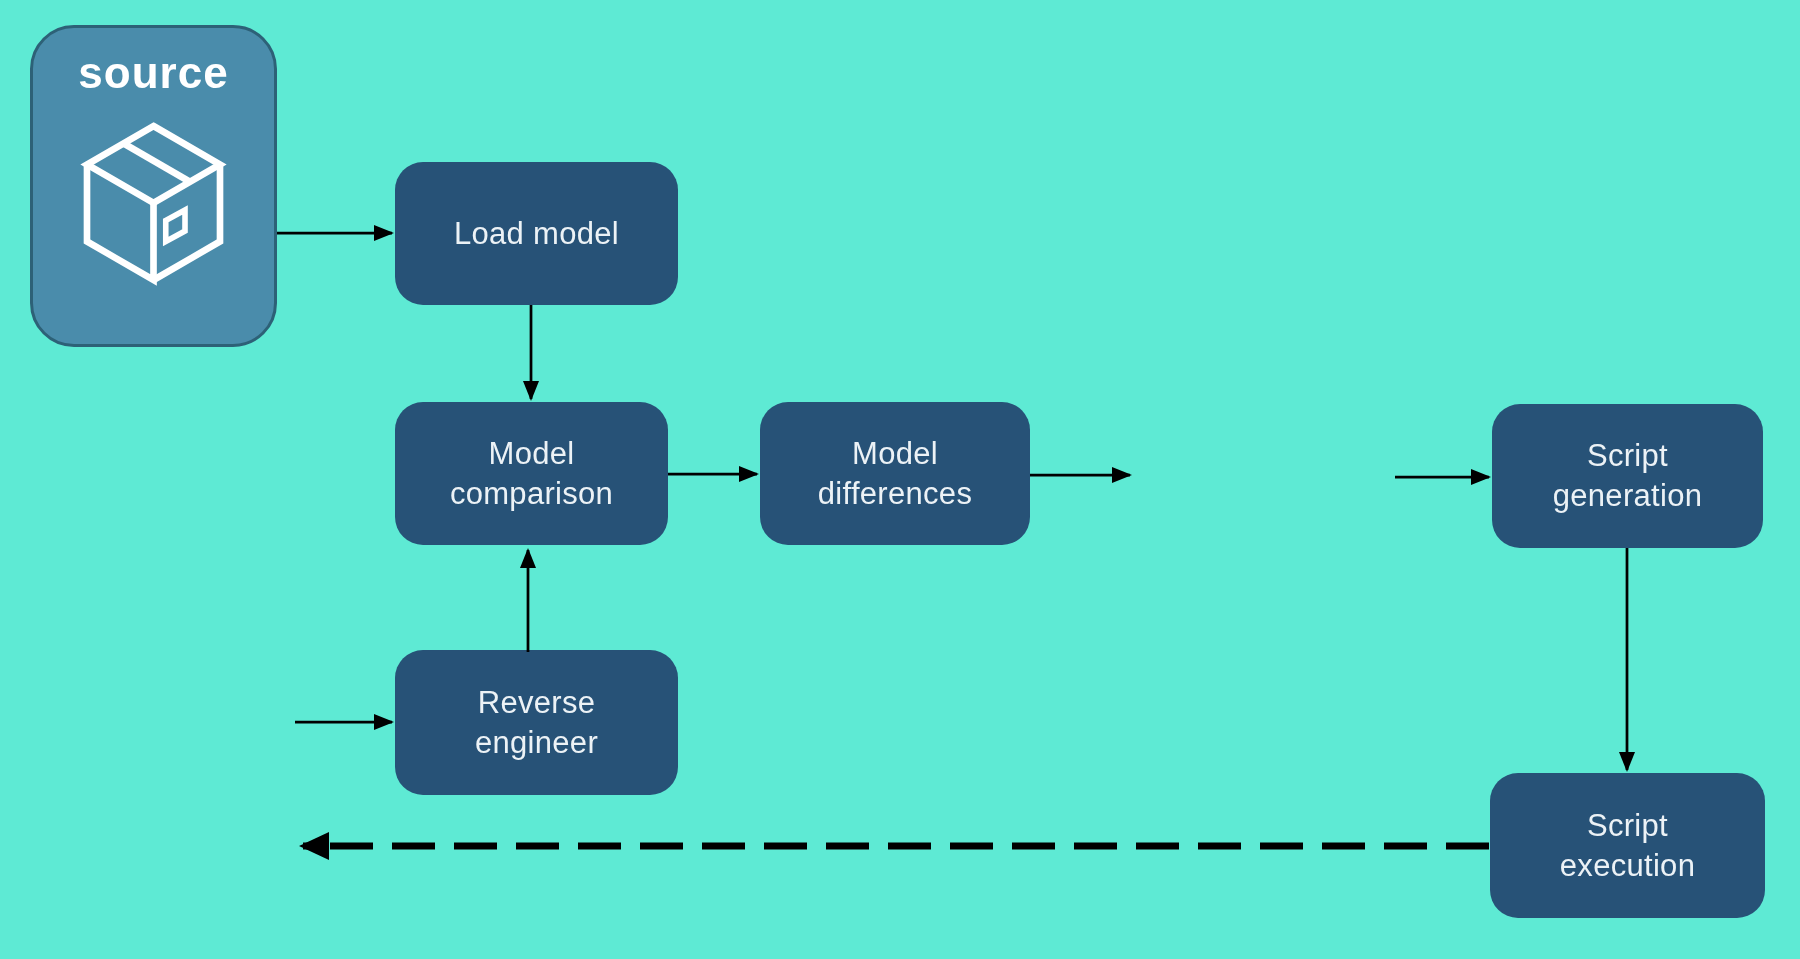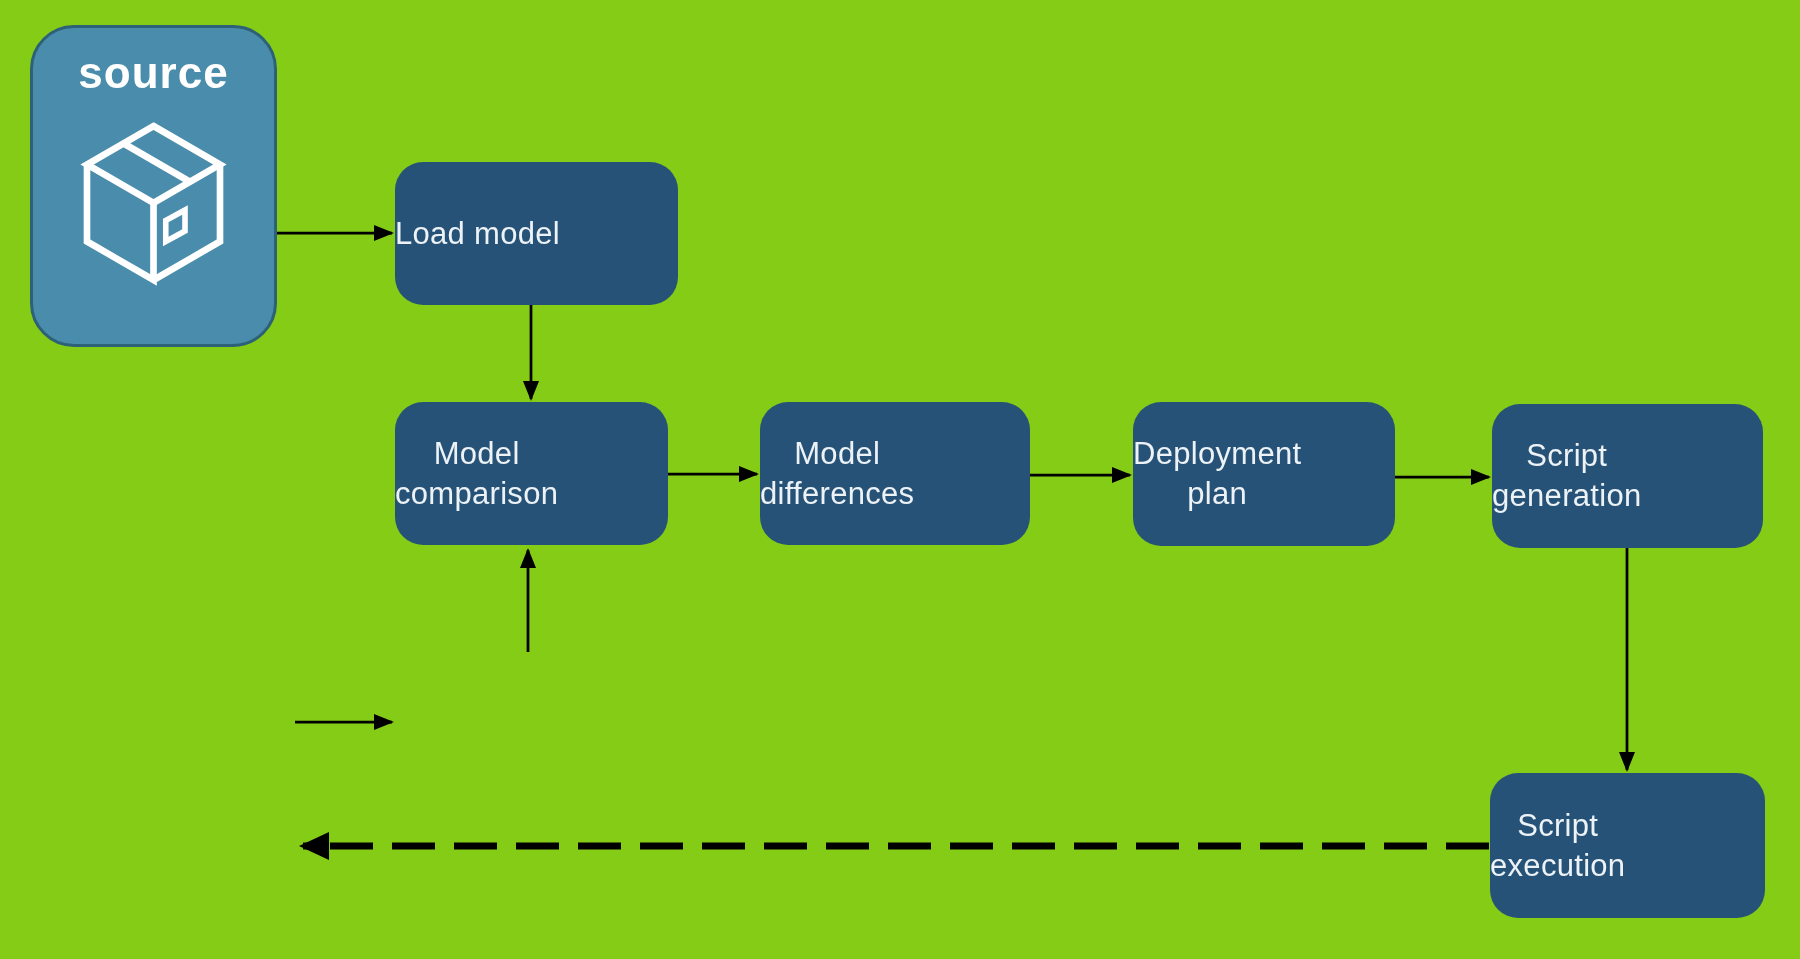--- a/index.html
+++ b/index.html
@@ -1,26 +1,26 @@
 <!DOCTYPE html>
 <html><head>
 <meta charset="utf-8">
 <style>
   html,body{margin:0;padding:0;background:#ffffff;}
   .canvas{
     position:relative;
     width:1800px;height:959px;
-    background:#84cc16;
+    background:#5eead4;
     font-family:"Liberation Sans", sans-serif;
     overflow:hidden;
   }
   .node{
     position:absolute;
     box-sizing:border-box;
-    display:flex;align-items:center;
+    display:flex;align-items:center;justify-content:center;
   }
   .node.dark{
     background:#275277;
     border-radius:28px;
     color:#ecf2f6;
   }
   .nlabel{
     font-size:31px;
     line-height:1.28;
     text-align:center;
@@ -76,35 +76,35 @@
   <div class="node dark" style="left:395px;top:402px;width:273px;height:143px">
     <span class="nlabel">Model
 comparison</span>
   </div>
 
   <div class="node dark" style="left:760px;top:402px;width:270px;height:143px">
     <span class="nlabel">Model
 differences</span>
   </div>
 
-  <div class="node dark" style="left:1133px;top:402px;width:262px;height:144px">
-    <span class="nlabel">Deployment
-plan</span>
-  </div>
 
   <div class="node dark" style="left:1492px;top:404px;width:271px;height:144px">
     <span class="nlabel">Script
 generation</span>
   </div>
 
   <div class="node dark" style="left:1490px;top:773px;width:275px;height:145px">
     <span class="nlabel">Script
 execution</span>
   </div>
 
+  <div class="node dark" style="left:395px;top:650px;width:283px;height:145px">
+    <span class="nlabel">Reverse
+engineer</span>
+  </div>
 
   <svg class="edges">
     <defs>
       <marker id="ah" markerUnits="userSpaceOnUse" markerWidth="20" markerHeight="16" refX="18" refY="8" orient="auto">
         <path d="M0,0 L20,8 L0,16 Z" fill="#000000"></path>
       </marker>
       <marker id="ahBig" markerUnits="userSpaceOnUse" markerWidth="30" markerHeight="28" refX="26" refY="14" orient="auto">
         <path d="M0,0 L30,14 L0,28 Z" fill="#000000"></path>
       </marker>
     </defs>

